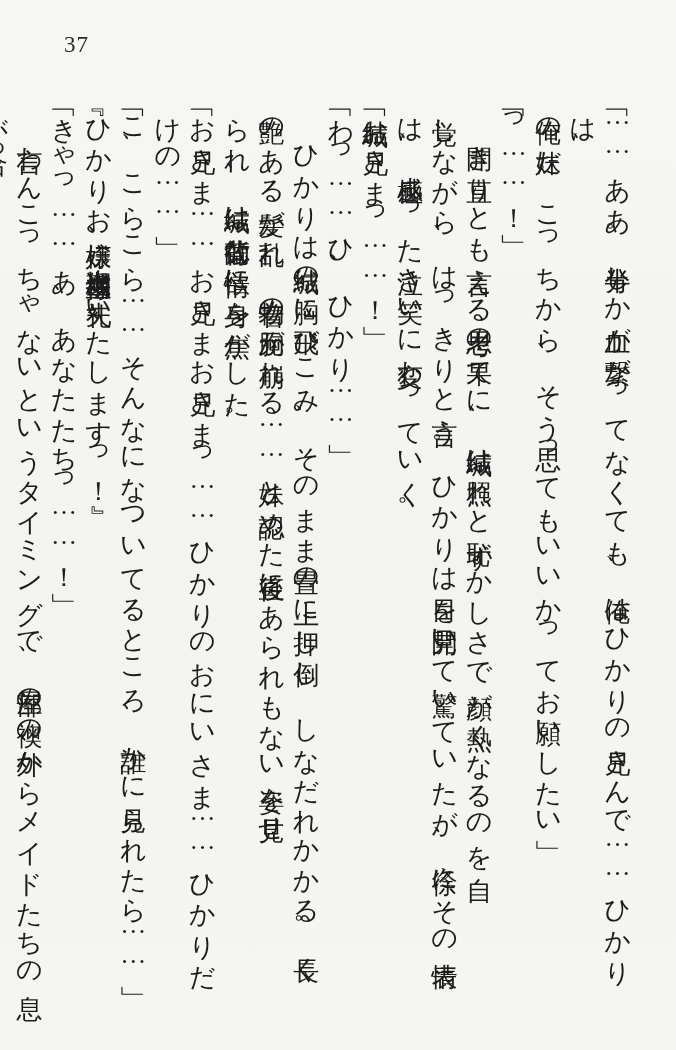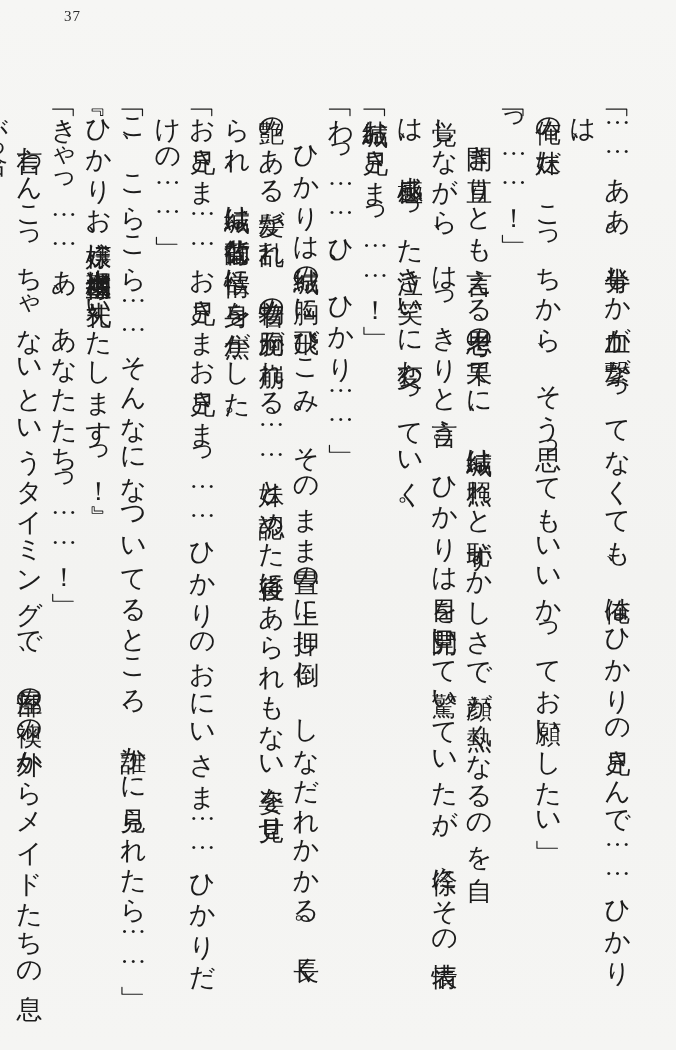--- a/index.html
+++ b/index.html
@@ -14,23 +14,23 @@
     overflow: hidden;
     font-family: "Liberation Serif", "DejaVu Serif", serif;
   }
   .page {
     position: absolute;
     inset: 0;
     background: linear-gradient(180deg, #f6f6f4 0%, #f3f3f1 55%, #f5f5f3 100%);
   }
   .page-number {
     position: absolute;
-    top: 8px;
+    top: 32px;
     left: 64px;
-    font-size: 15px;
+    font-size: 23px;
     color: #2b2b2b;
     letter-spacing: 1px;
   }
   .text-block {
     position: absolute;
     top: 100px;
     right: 42px;
     height: 888px;
     writing-mode: vertical-rl;
     text-orientation: upright;

